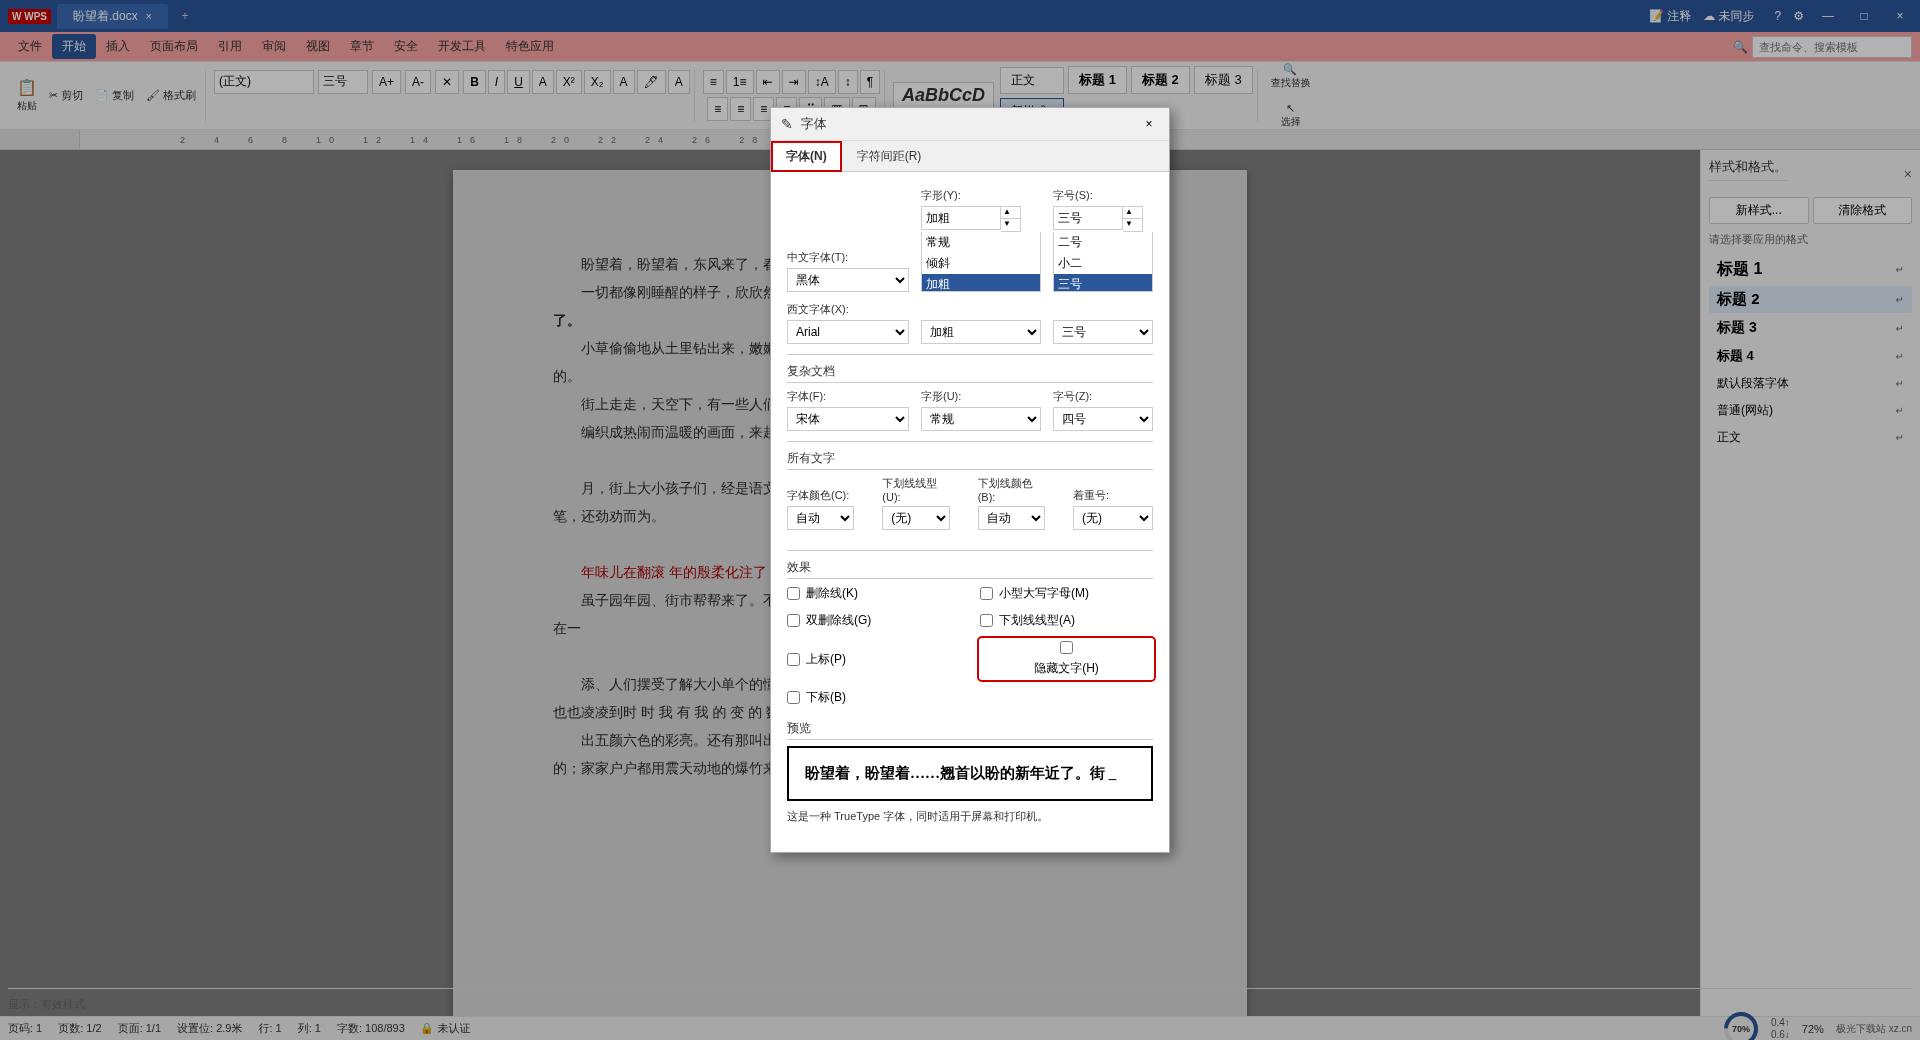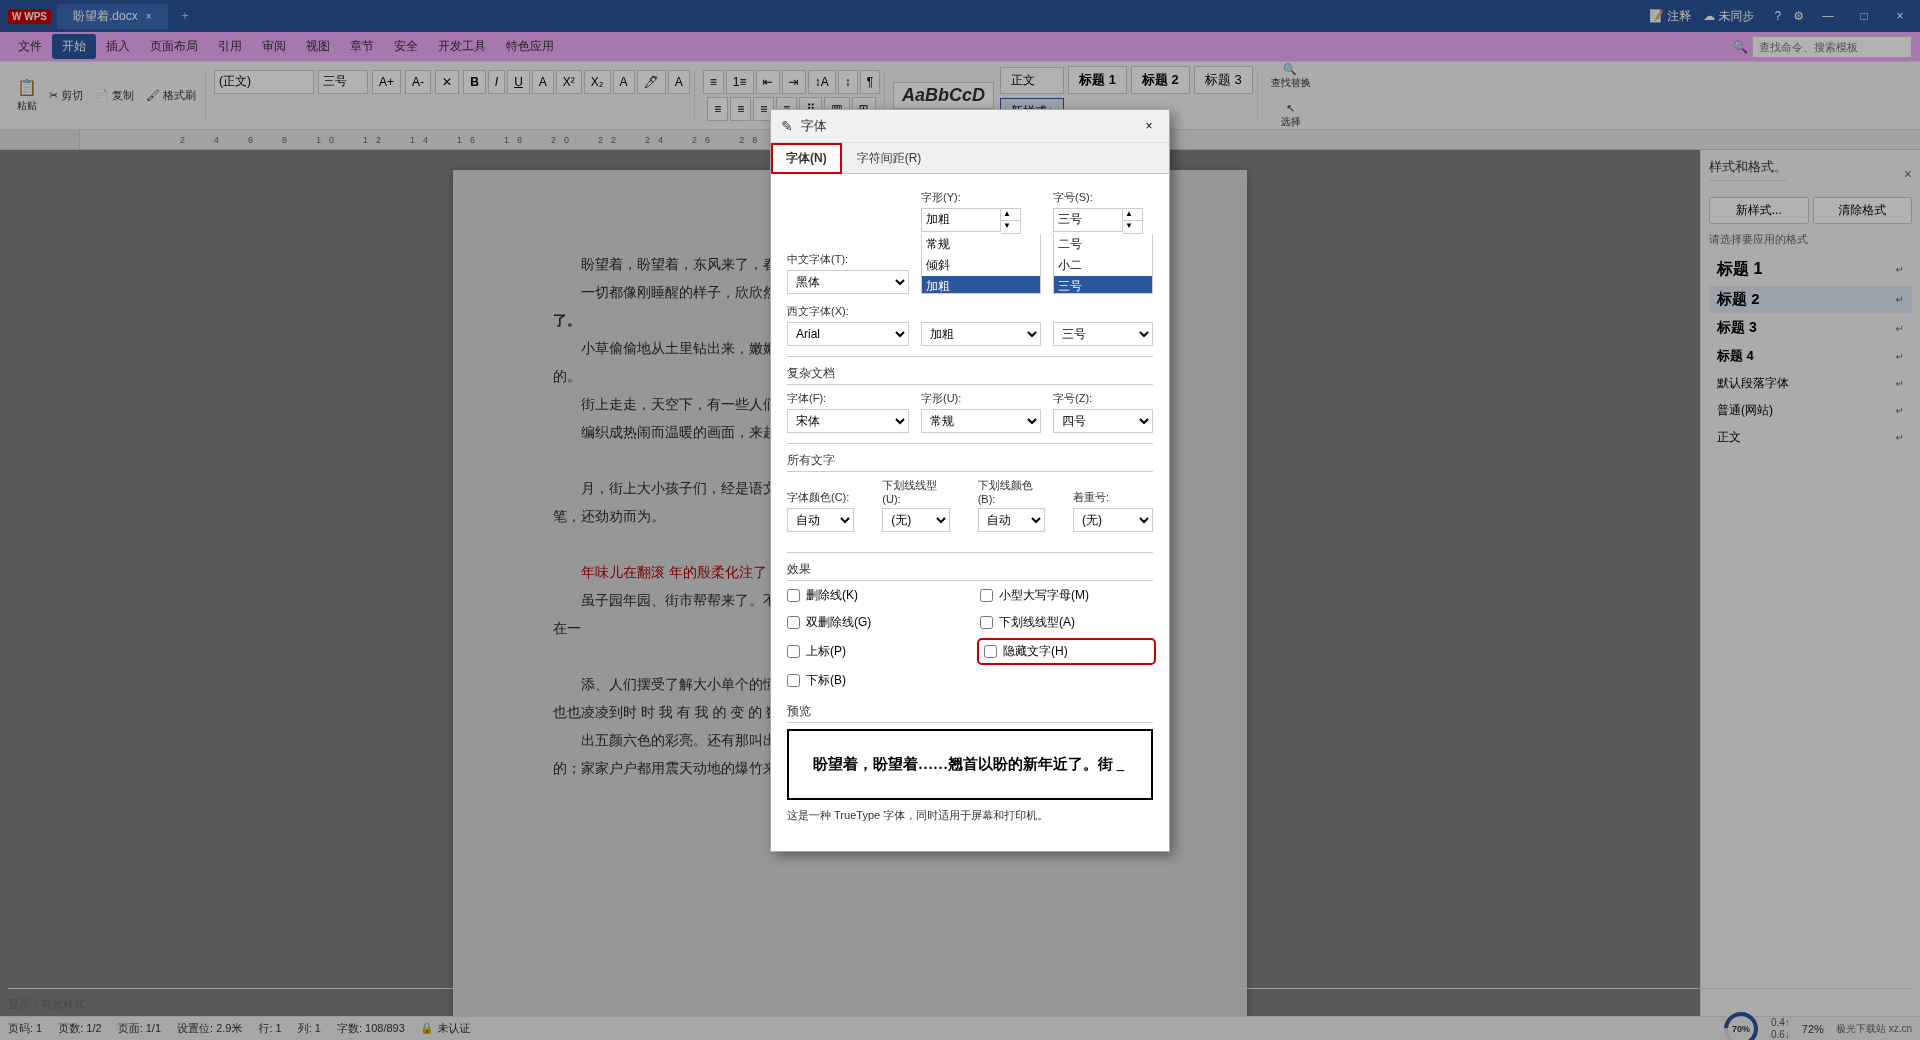--- a/index.html
+++ b/index.html
@@ -8,21 +8,21 @@
     
     .title-bar { height: 32px; background: #2b579a; display: flex; align-items: center; padding: 0 8px; color: white; }
     .title-bar-left { display: flex; align-items: center; gap: 6px; }
     .wps-logo { background: #cc0000; color: white; font-weight: bold; font-size: 10px; padding: 2px 4px; border-radius: 2px; }
     .tab-item { background: #3a6bb5; padding: 4px 16px; font-size: 12px; color: white; border-radius: 3px 3px 0 0; display: flex; align-items: center; gap: 8px; }
     .tab-close { font-size: 10px; cursor: pointer; }
     .title-bar-right { margin-left: auto; display: flex; align-items: center; gap: 12px; font-size: 12px; }
     .win-btn { width: 24px; height: 24px; display: flex; align-items: center; justify-content: center; cursor: pointer; border-radius: 2px; }
 
     
-    .menu-bar { height: 30px; background: #f0abfc; display: flex; align-items: center; padding: 0 8px; border-bottom: 1px solid #ddd; }
+    .menu-bar { height: 30px; background: #fca5a5; display: flex; align-items: center; padding: 0 8px; border-bottom: 1px solid #ddd; }
     .menu-item { padding: 4px 10px; cursor: pointer; font-size: 12px; color: #333; border-radius: 2px; }
     .menu-item.active { background: #2b579a; color: white; border-radius: 3px; }
 
     
     .toolbar { height: 68px; background: #f5f5f5; border-bottom: 1px solid #ddd; display: flex; align-items: center; padding: 0 8px; gap: 4px; flex-wrap: wrap; }
     .toolbar-group { display: flex; align-items: center; gap: 2px; padding: 0 4px; border-right: 1px solid #ddd; height: 52px; }
     .toolbar-btn { display: flex; flex-direction: column; align-items: center; justify-content: center; padding: 3px 5px; cursor: pointer; border-radius: 2px; min-width: 28px; font-size: 11px; color: #333; }
     .toolbar-btn .icon { font-size: 16px; line-height: 1.2; }
     .toolbar-btn .label { font-size: 10px; margin-top: 1px; }
     .font-box { border: 1px solid #ccc; background: white; padding: 2px 4px; font-size: 12px; height: 24px; width: 100px; }
@@ -69,27 +69,27 @@
     .form-row { display: flex; gap: 12px; margin-bottom: 10px; align-items: flex-end; }
     .form-col { flex: 1; }
     .field-label { font-size: 11px; color: #333; margin-bottom: 3px; }
     .field-select { width: 100%; border: 1px solid #ccc; background: white; padding: 3px 4px; font-size: 12px; height: 24px; cursor: pointer; }
     .field-input { width: 100%; border: 1px solid #ccc; background: white; padding: 3px 4px; font-size: 12px; height: 24px; }
     .list-option { padding: 2px 4px; cursor: pointer; }
     .list-option.selected { background: #2b579a; color: white; }
     .divider-line { border: none; border-top: 1px solid #ccc; margin: 8px 0; }
     .checkbox-row { display: flex; align-items: center; gap: 6px; margin-bottom: 6px; font-size: 12px; }
     .checkbox-row input[type="checkbox"] { cursor: pointer; }
-    .preview-box { border: 2px solid #000; padding: 24px; margin-bottom: 8px; font-size: 16px; font-weight: bold; min-height: 50px; display: flex; align-items: center; overflow: hidden; white-space: nowrap; }
+    .preview-box { border: 2px solid #000; padding: 16px; margin-bottom: 8px; font-size: 16px; font-weight: bold; min-height: 50px; display: flex; align-items: center; overflow: hidden; white-space: nowrap; }
     .truetype-note { font-size: 11px; color: #333; margin-bottom: 12px; }
     .dialog-footer { display: flex; align-items: center; justify-content: space-between; padding: 8px 16px; background: white; border-top: 1px solid #eee; }
     .footer-left { display: flex; gap: 8px; }
     .footer-btn { padding: 4px 14px; border: 1px solid #ccc; background: #f0f0f0; cursor: pointer; font-size: 12px; border-radius: 2px; }
     .footer-btn.primary { background: #dde8f5; border-color: #2b579a; }
-    .hidden-text-box { outline: 2px solid #cc0000; outline-offset: 1px; }
+    .hidden-text-box { outline: 2px solid #cc0000; outline-offset: 1px; flex-direction: column; }
     .section-title { font-size: 12px; font-weight: normal; color: #333; margin-bottom: 6px; border-bottom: 1px solid #ccc; padding-bottom: 2px; }
     .color-row { display: flex; gap: 28px; margin-bottom: 20px; align-items: flex-end; }
 
     
     .doc-dimmed { filter: brightness(0.85); }
   </style>
 </head>
 <body>
 
 <div class="title-bar">

